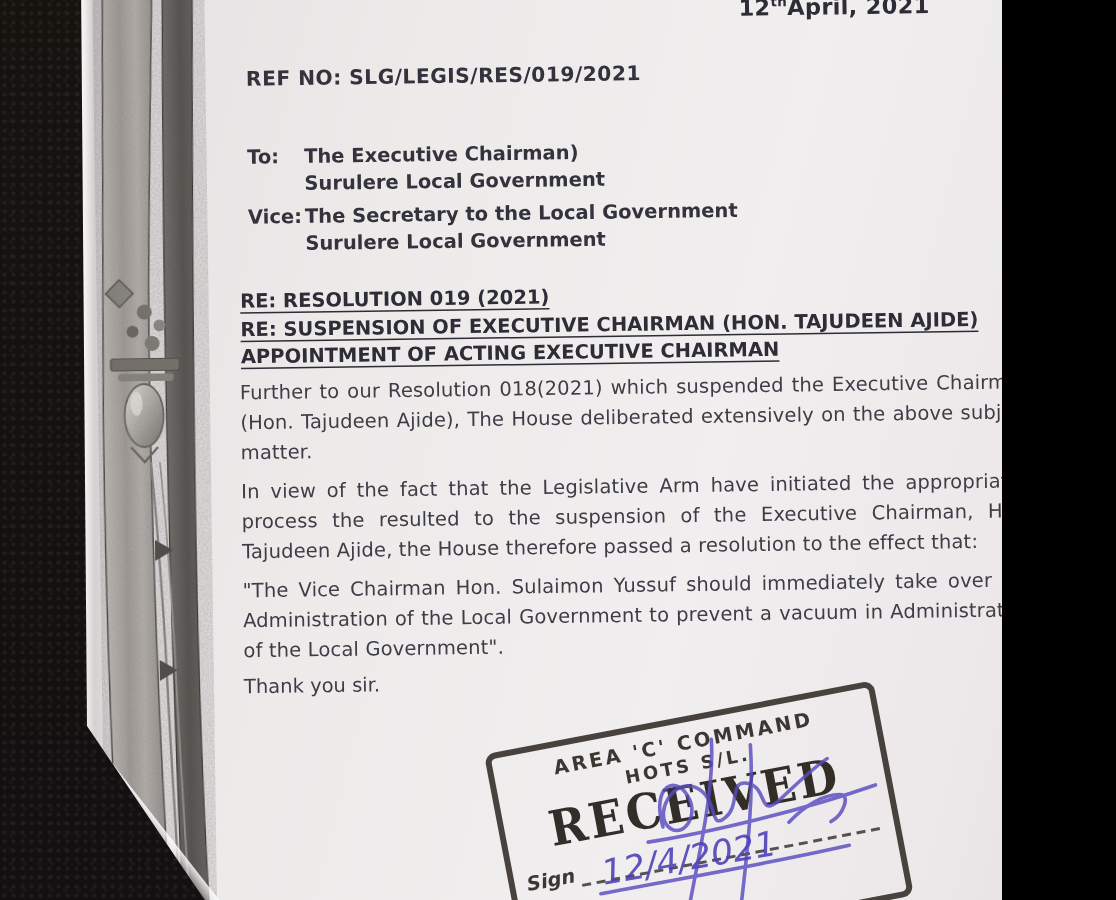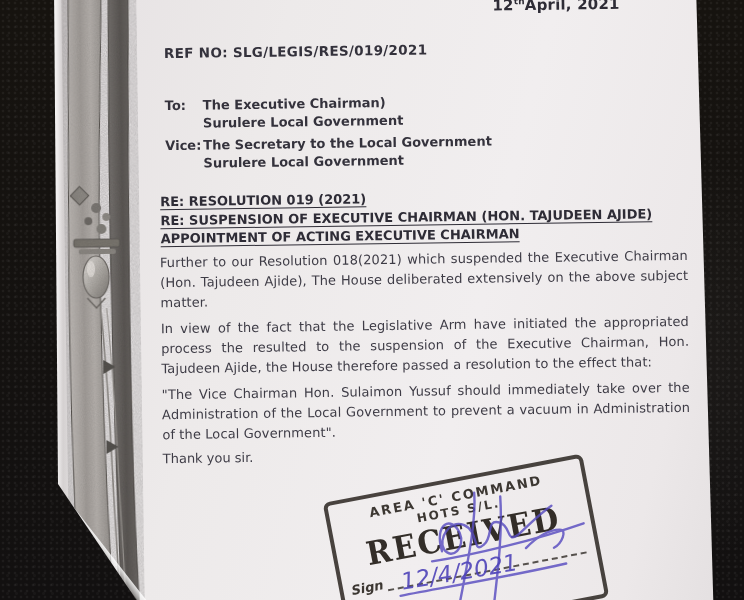--- a/index.html
+++ b/index.html
@@ -1,17 +1,17 @@
 <!DOCTYPE html>
 <html><head>
 <meta charset="utf-8">
 <style>
   html,body{margin:0;padding:0;background:#000;}
   .viewport{
-    position:relative;width:744px;height:600px;overflow:hidden;
+    position:relative;width:668px;height:600px;overflow:hidden;
     font-family:"DejaVu Sans",sans-serif;
   }
   
   .leather{
     position:absolute;inset:0;
     background-color:#14110f;
     background-image:
       radial-gradient(rgba(255,255,255,0.05) 1px, transparent 1.7px),
       radial-gradient(rgba(255,255,255,0.033) 1px, transparent 1.8px),
       radial-gradient(ellipse 420px 320px at 80% 60%, rgba(255,255,255,0.05), transparent 70%),

